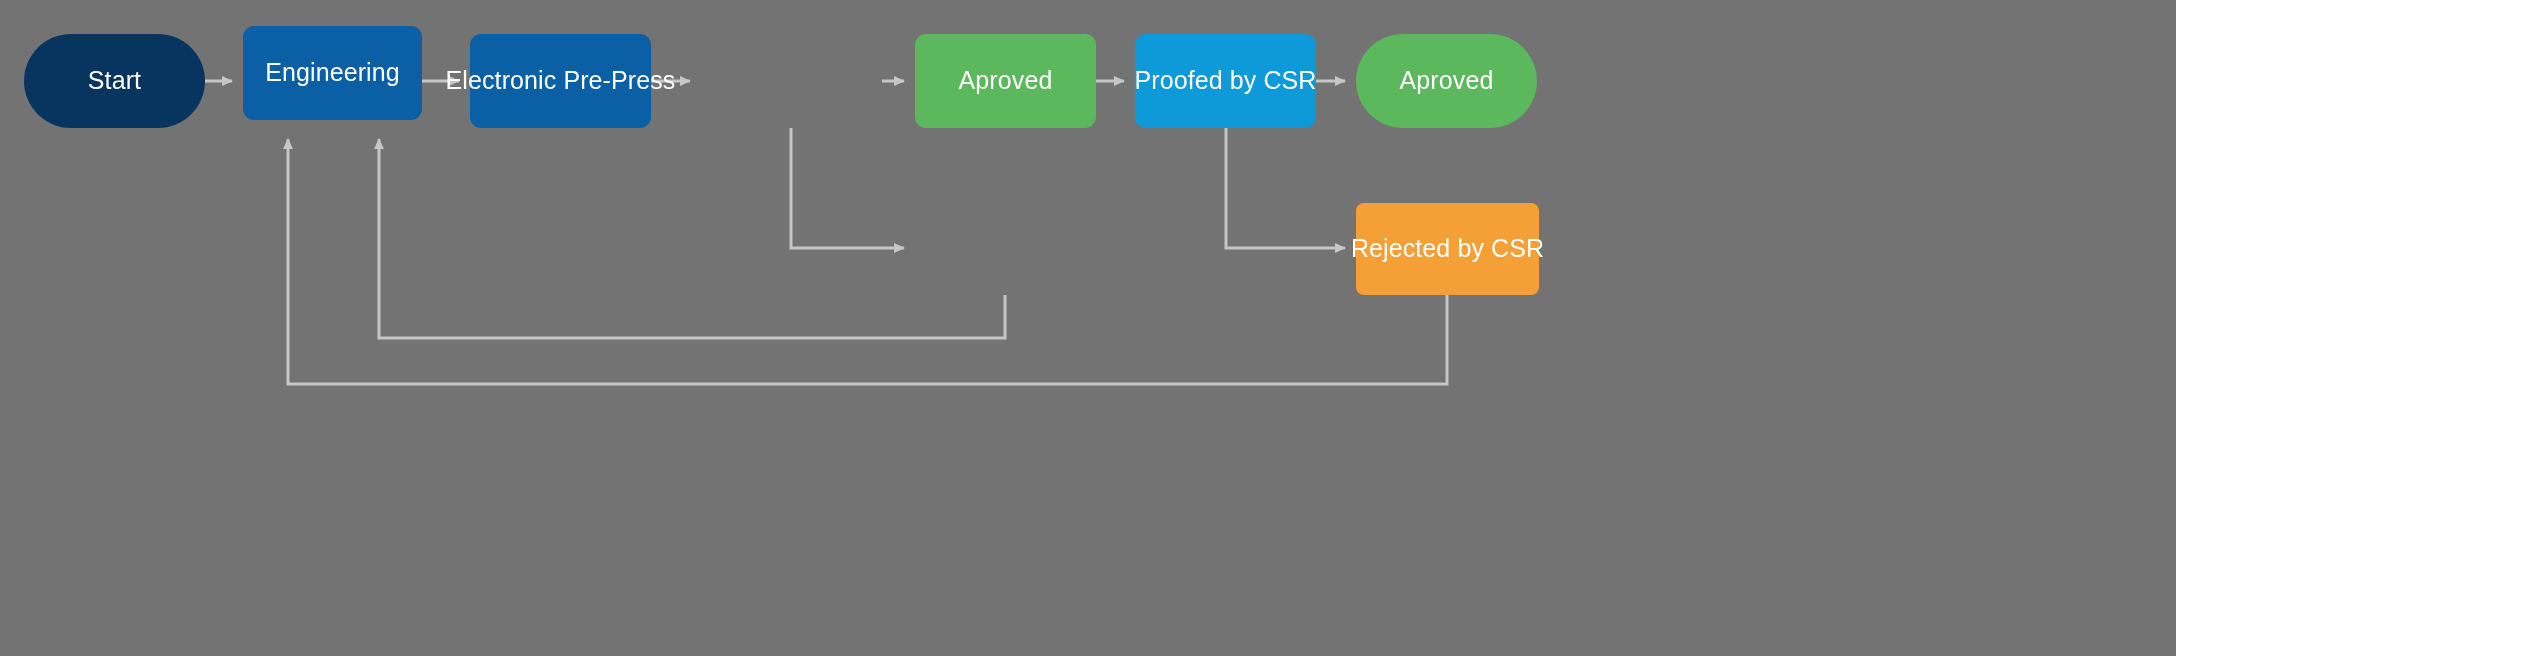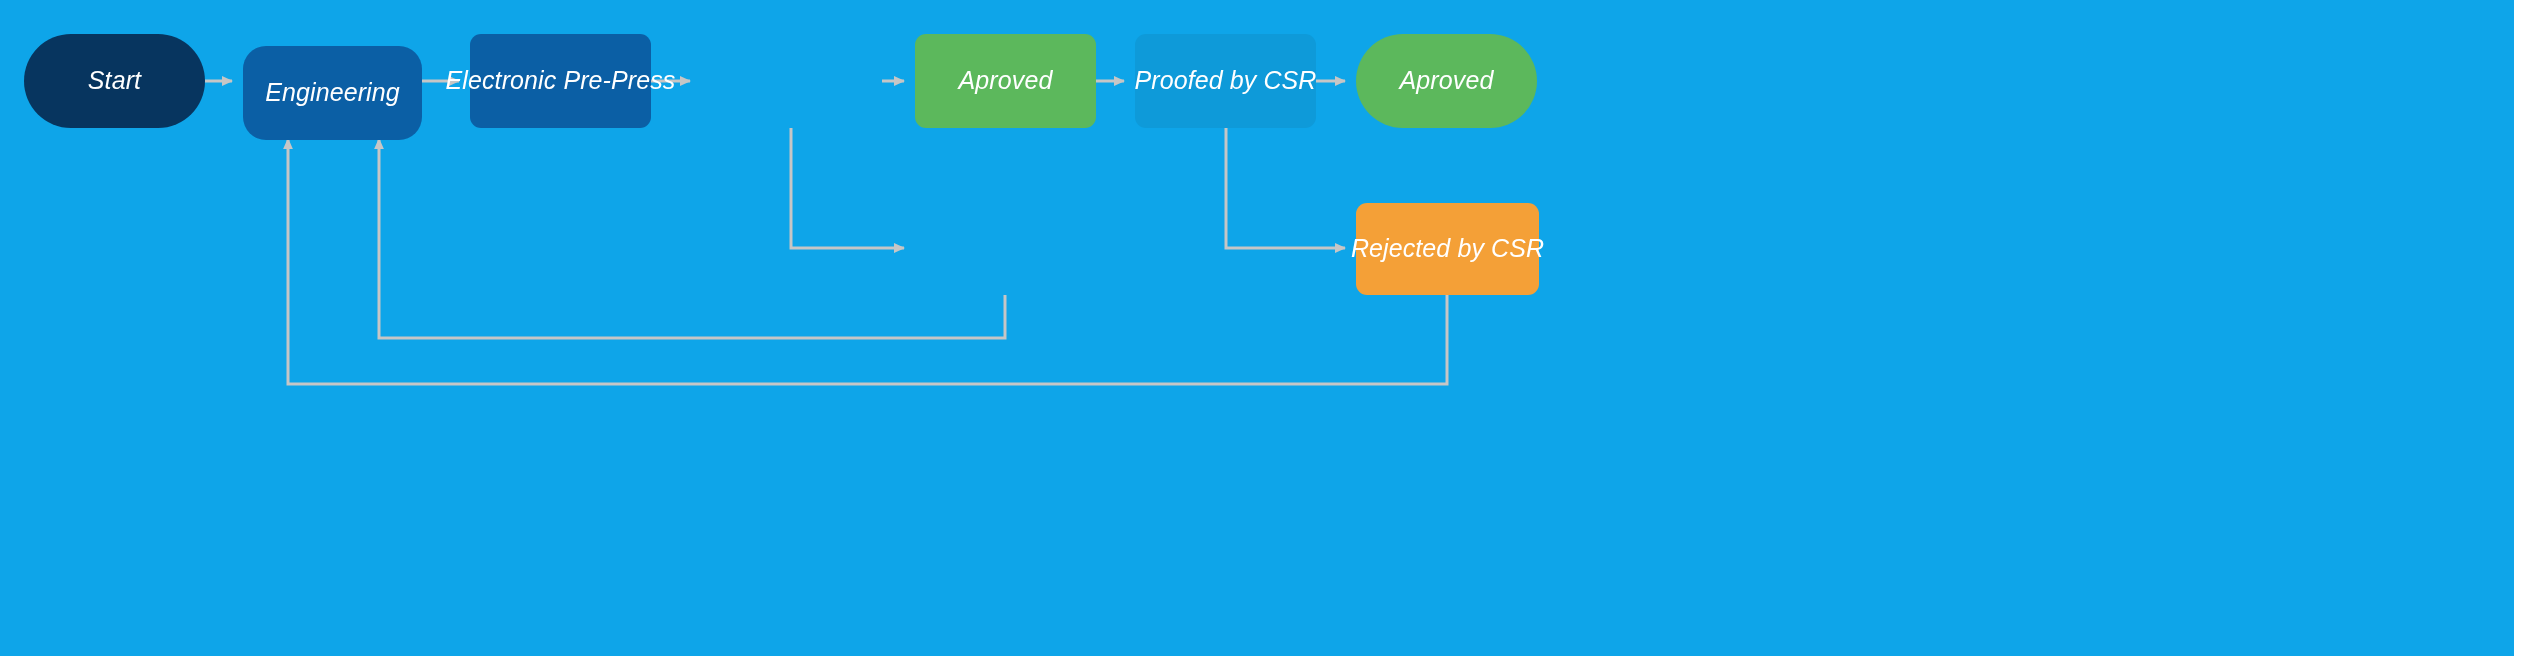--- a/index.html
+++ b/index.html
@@ -5,25 +5,24 @@
   html, body {
     margin: 0;
     padding: 0;
     background: #ffffff;
   }
   body {
     font-family: "Liberation Sans", sans-serif;
   }
   #canvas {
     position: relative;
-    width: 2514px;
+    width: 2176px;
     height: 656px;
-    background: #0ea5e9;
+    background: #737373;
     overflow: hidden;
-    font-style: italic;
   }
   #edges {
     position: absolute;
     left: 0;
     top: 0;
     width: 2522px;
     height: 656px;
     pointer-events: none;
   }
   .node {
@@ -79,21 +78,21 @@
       <path d="M1005,295 L1005,338 L379,338 L379,139" marker-end="url(#arrowU)"></path>
 
       <path d="M1447,295 L1447,384 L288,384 L288,139" marker-end="url(#arrowU)"></path>
     </g>
   </svg>
 
   <div class="node shape-pill" style="left:24px; top:34px; width:181px; height:94px; background:#07355F;">
     <span class="node-label">Start</span>
   </div>
 
-  <div class="node shape-rect" style="left:243px; top:46px; width:179px; height:94px; background:#0B5FA5;border-radius:23px;">
+  <div class="node shape-rect" style="left:243px; top:26px; width:179px; height:94px; background:#0B5FA5;">
     <span class="node-label">Engineering</span>
   </div>
 
   <div class="node shape-rect" style="left:470px; top:34px; width:181px; height:94px; background:#0B5FA5;">
     <span class="node-label">Electronic Pre-Press</span>
   </div>
 
 
   <div class="node shape-rect" style="left:915px; top:34px; width:181px; height:94px; background:#5CB85C;">
     <span class="node-label">Aproved</span>
@@ -101,17 +100,17 @@
 
   <div class="node shape-rect" style="left:1135px; top:34px; width:181px; height:94px; background:#0E9AD9;">
     <span class="node-label">Proofed by CSR</span>
   </div>
 
   <div class="node shape-pill" style="left:1356px; top:34px; width:181px; height:94px; background:#5CB85C;">
     <span class="node-label">Aproved</span>
   </div>
 
 
-  <div class="node shape-rect" style="left:1356px; top:203px; width:183px; height:92px; background:#F4A037;">
+  <div class="node shape-rect" style="left:1356px; top:203px; width:183px; height:92px; background:#F4A037;border-radius:8px;">
     <span class="node-label">Rejected by CSR</span>
   </div>
 
 </div>
 
 </body></html>

